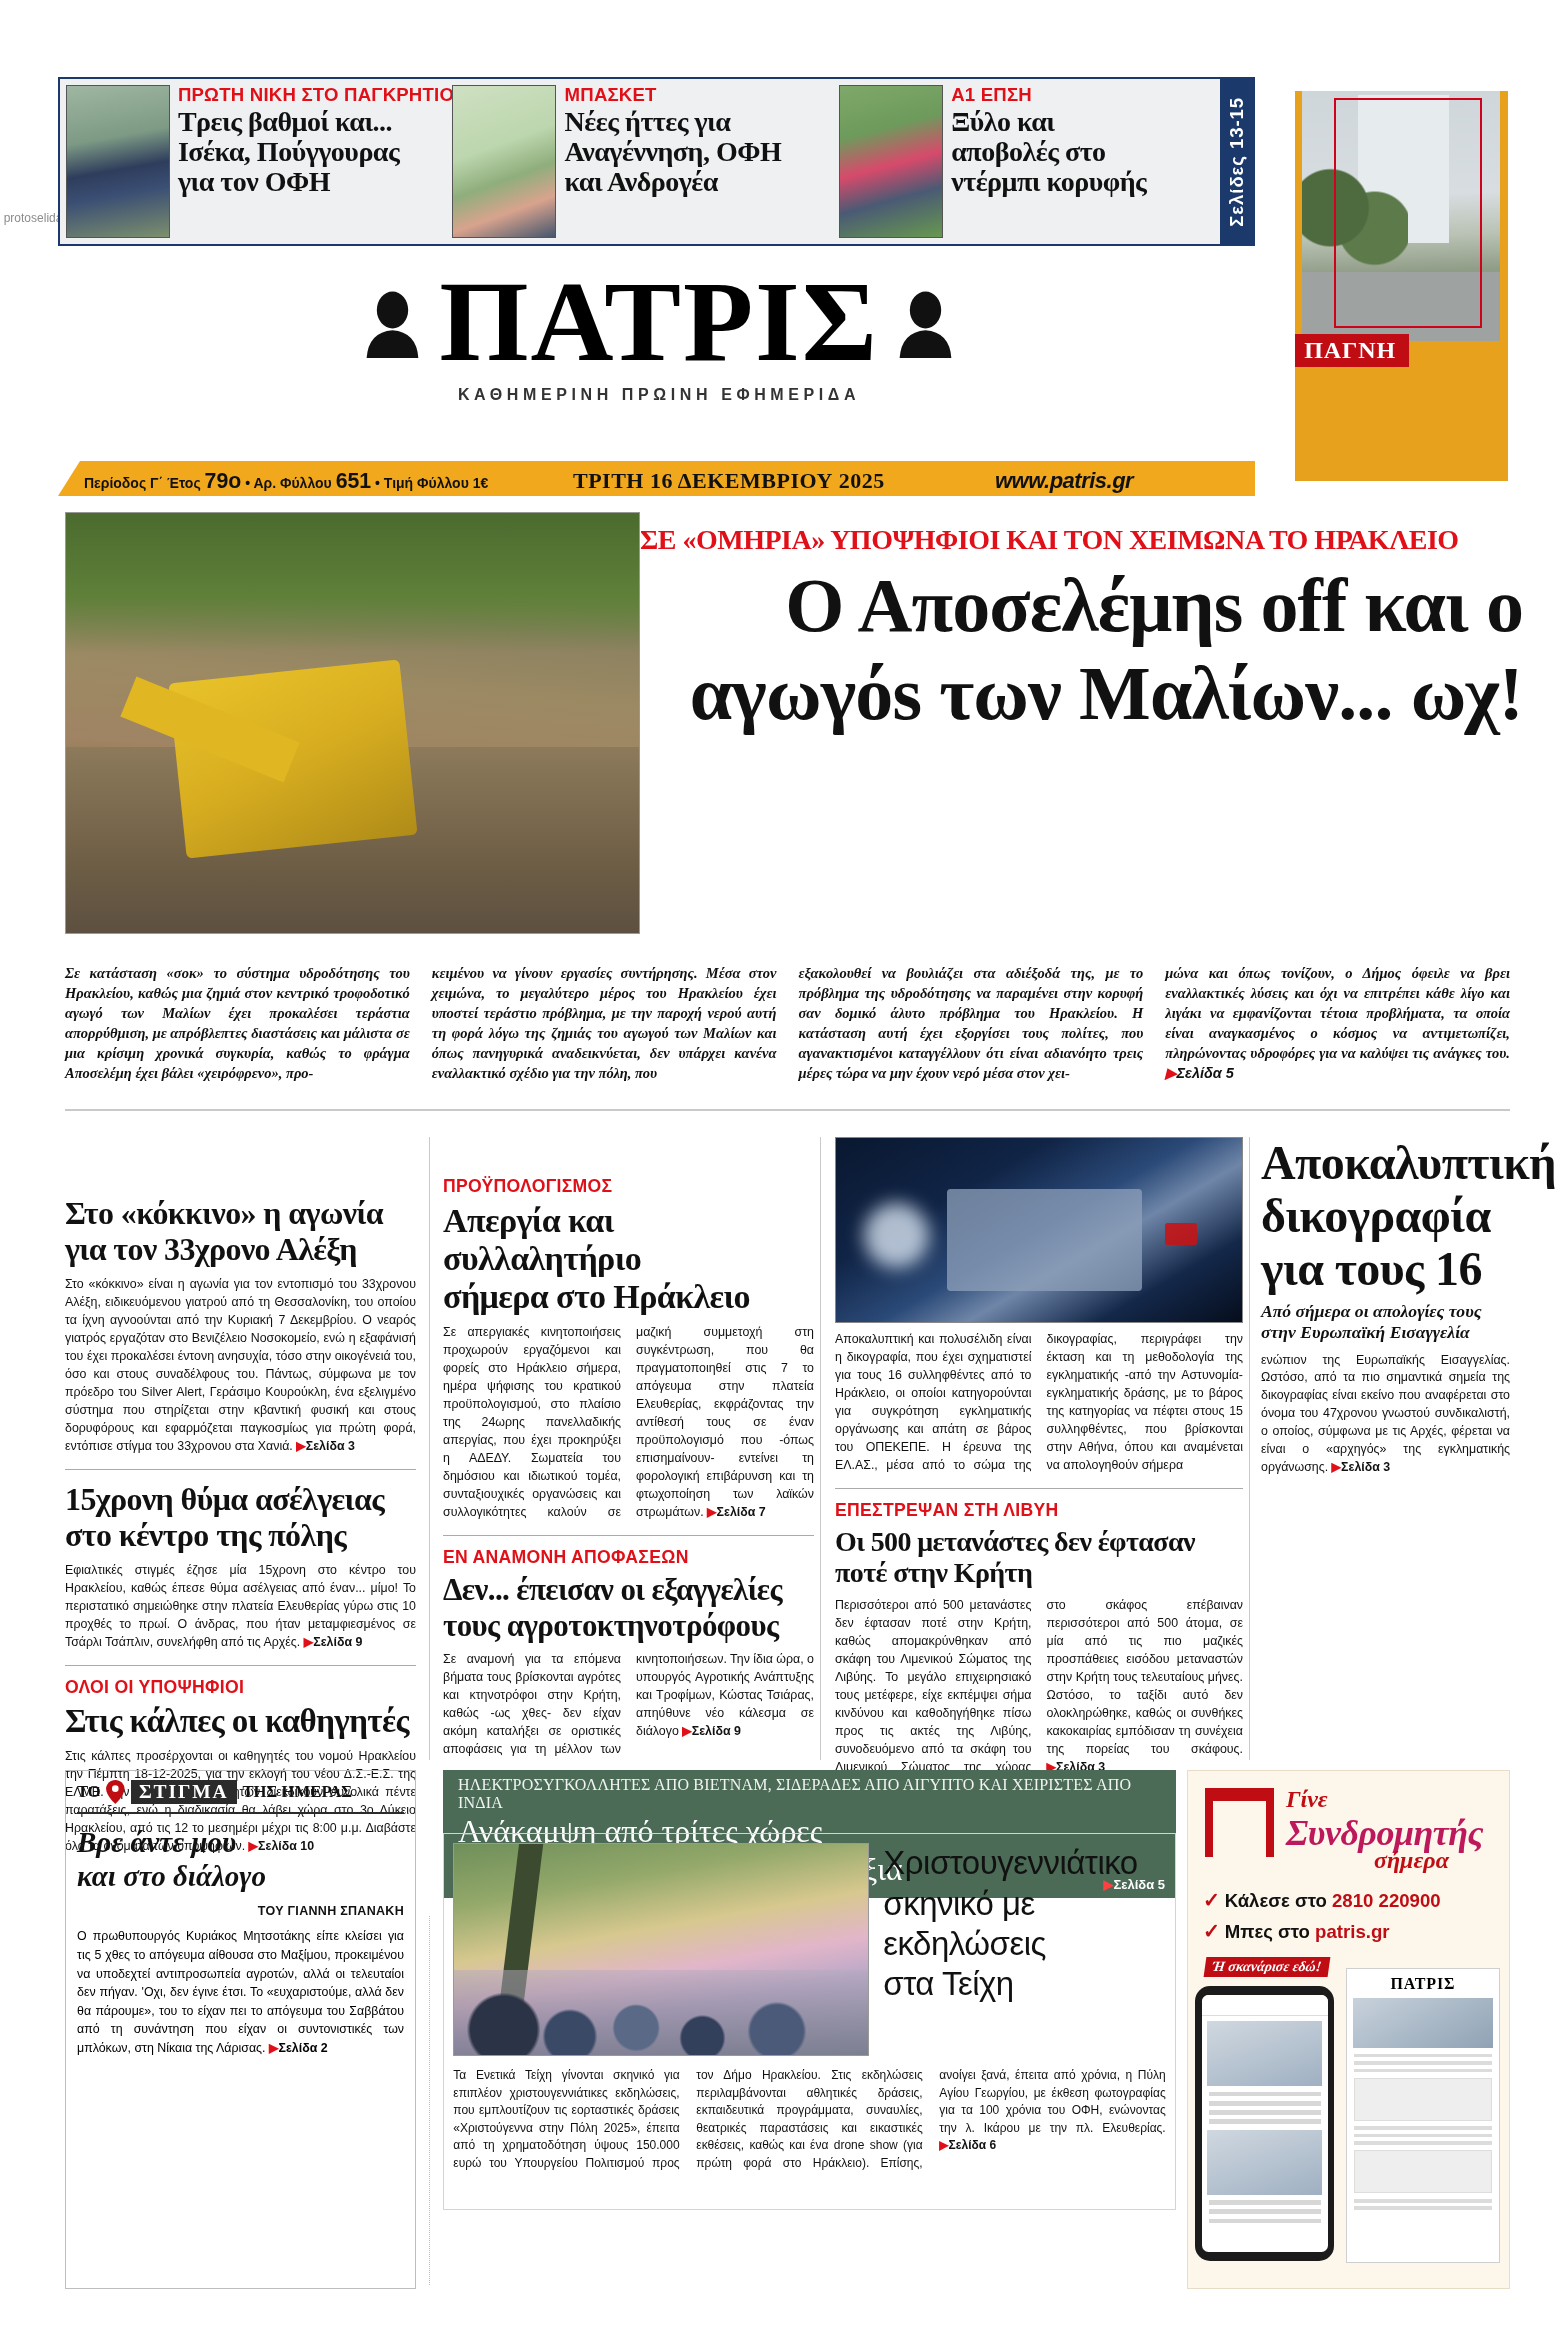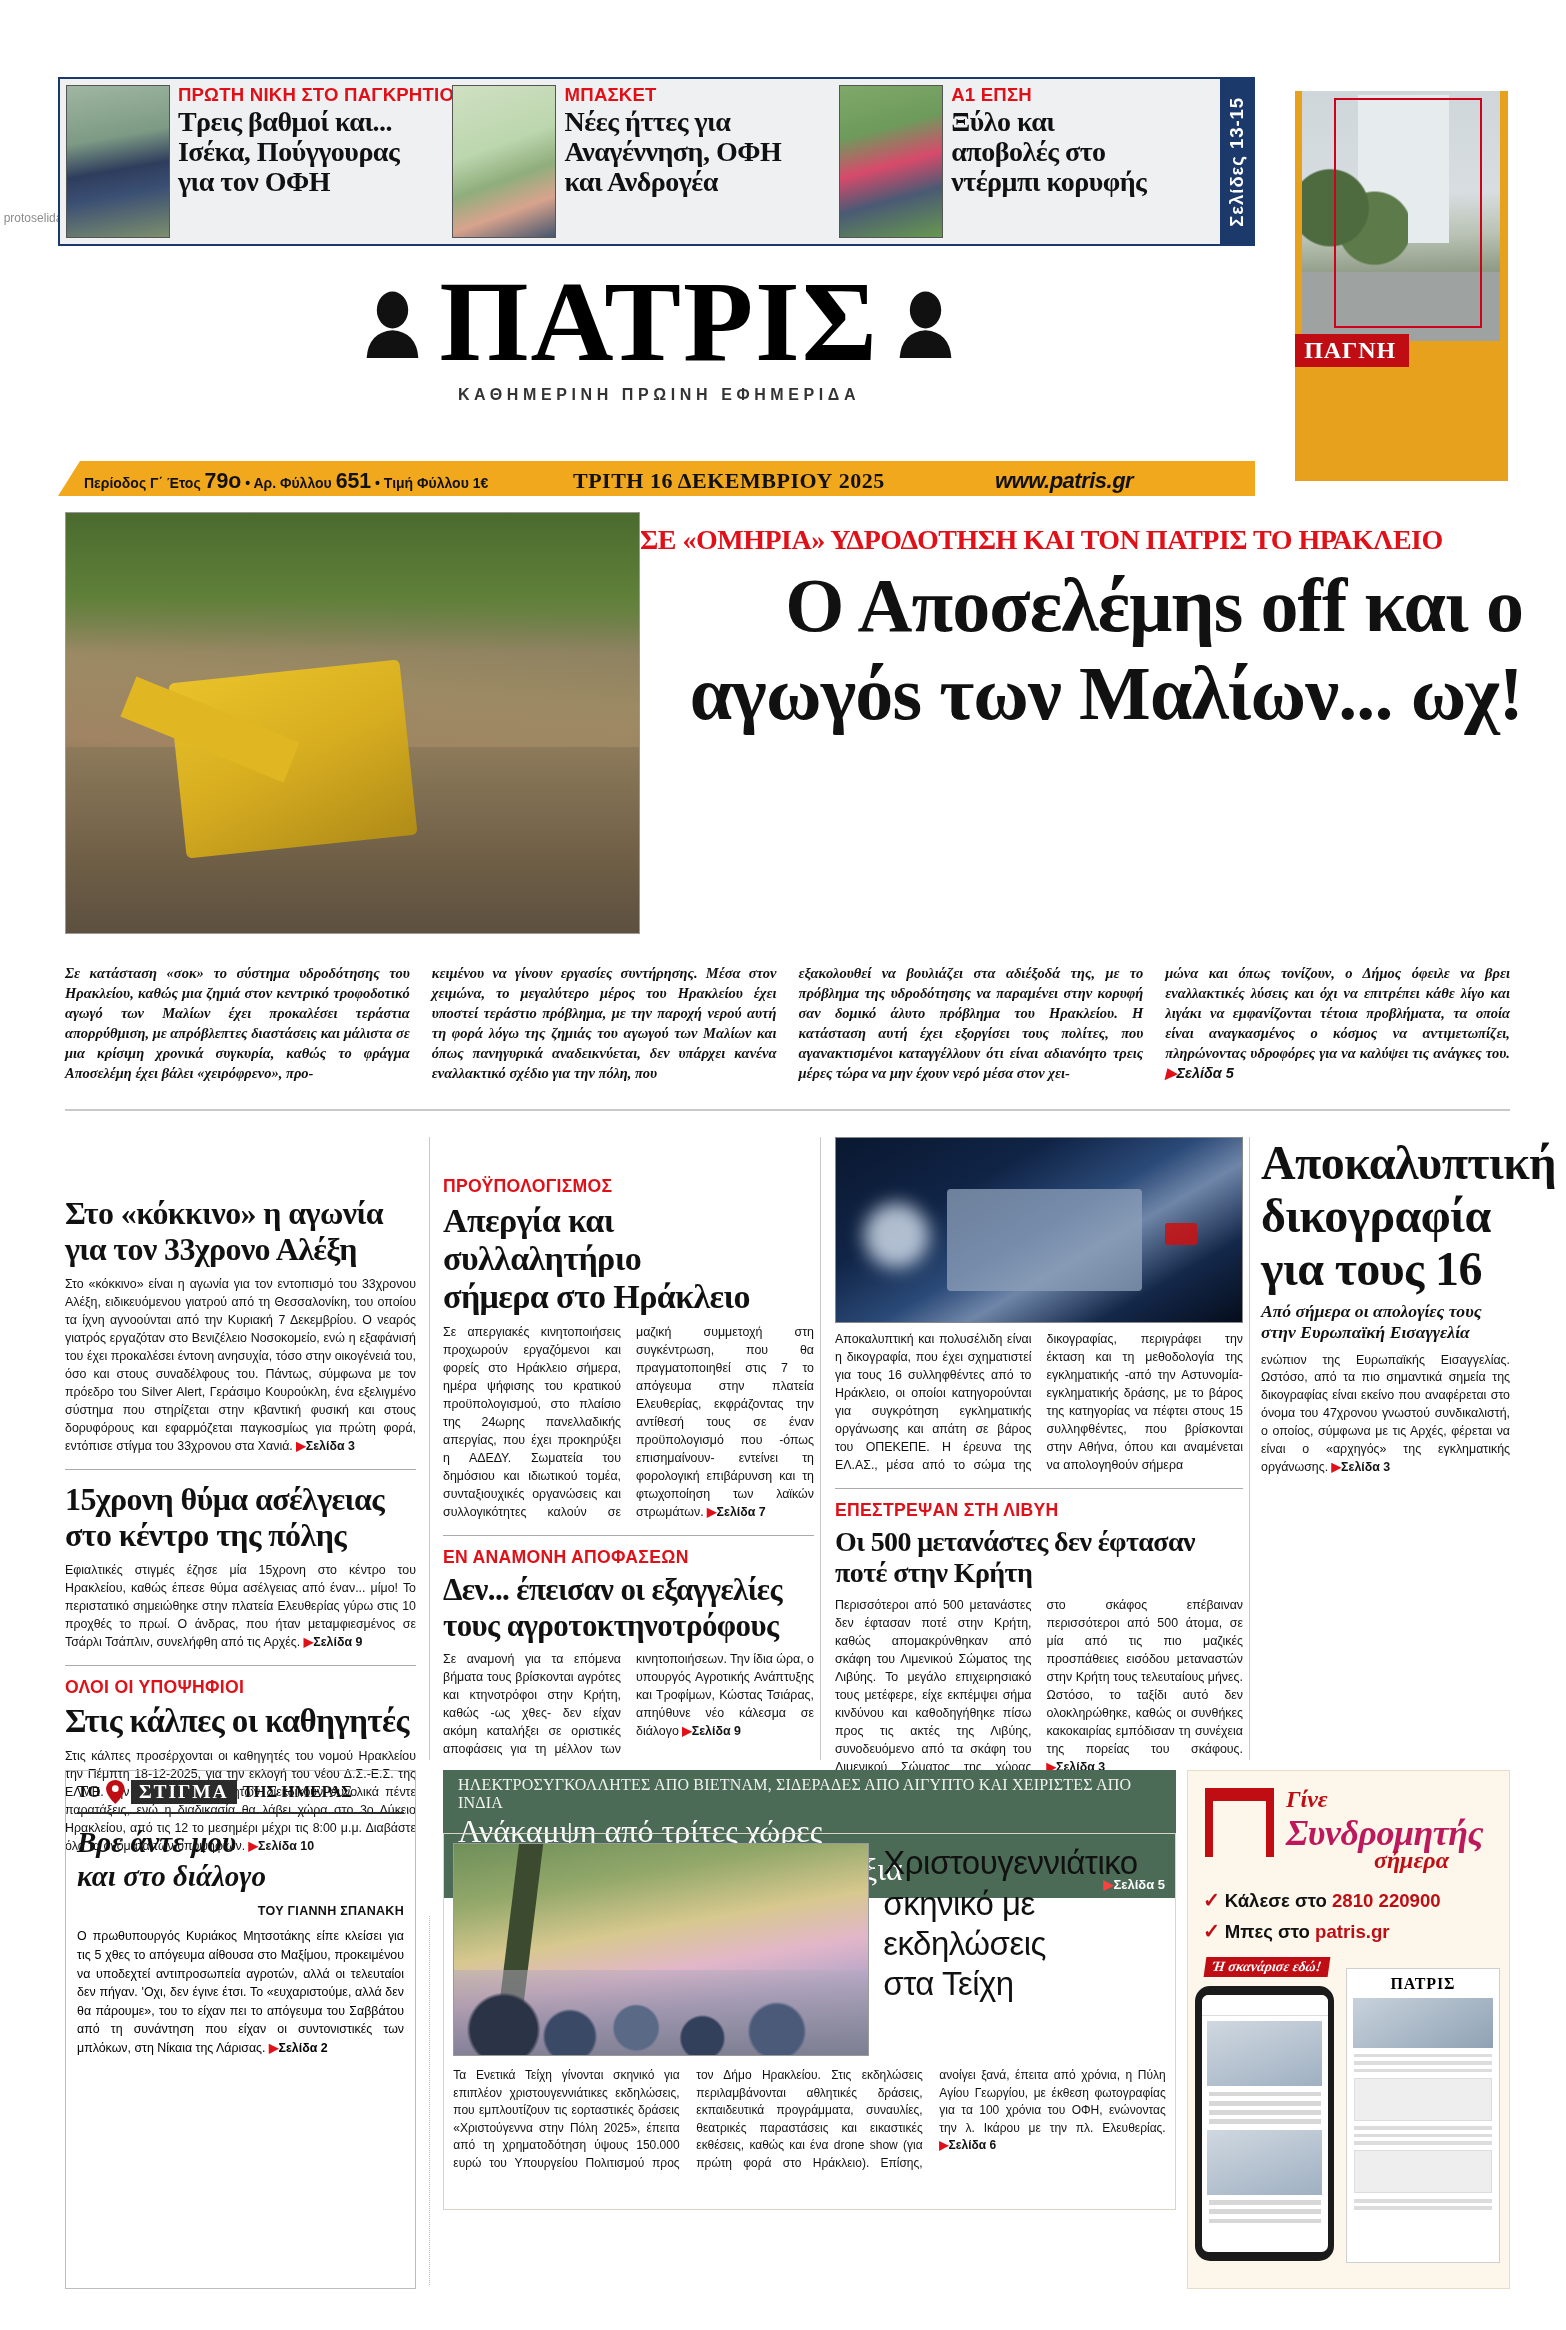--- a/index.html
+++ b/index.html
@@ -409,21 +409,21 @@
     <div class="db-center">ΤΡΙΤΗ 16 ΔΕΚΕΜΒΡΙΟΥ 2025</div>
     <div class="db-right">www.patris.gr</div>
   </div>
 
   <div class="lead-photo">
     <div class="veg"></div>
       <div class="pit"></div>
       <div class="mach"></div>
       <div class="arm"></div>
   </div>
-  <div class="lead-kicker">ΣΕ «ΟΜΗΡΙΑ» ΥΔΡΟΔΟΤΗΣΗ ΚΑΙ ΤΟΝ ΠΑΤΡΙΣ ΤΟ ΗΡΑΚΛΕΙΟ</div>
+  <div class="lead-kicker">ΣΕ «ΟΜΗΡΙΑ» ΥΠΟΨΗΦΙΟΙ ΚΑΙ ΤΟΝ ΧΕΙΜΩΝΑ ΤΟ ΗΡΑΚΛΕΙΟ</div>
   <div class="lead-head">
     <span class="l1">Ο Αποσελέμηs off και ο</span>
     <span class="l2">αγωγόs των Μαλίων... ωχ!</span>
   </div>
 
   <div class="lead-body">
     <p>Σε κατάσταση «σοκ» το σύστημα υδροδότησης του Ηρακλείου, καθώς μια ζημιά στον κεντρικό τροφοδοτικό αγωγό των Μαλίων έχει προκαλέσει τεράστια απορρύθμιση, με απρόβλεπτες διαστάσεις και μάλιστα σε μια κρίσιμη χρονικά συγκυρία, καθώς το φράγμα Αποσελέμη έχει βάλει «χειρόφρενο», προ-</p>
     <p>κειμένου να γίνουν εργασίες συντήρησης. Μέσα στον χειμώνα, το μεγαλύτερο μέρος του Ηρακλείου έχει υποστεί τεράστιο πρόβλημα, με την παροχή νερού αυτή τη φορά λόγω της ζημιάς του αγωγού των Μαλίων και όπως πανηγυρικά αναδεικνύεται, δεν υπάρχει κανένα εναλλακτικό σχέδιο για την πόλη, που</p>
     <p>εξακολουθεί να βουλιάζει στα αδιέξοδά της, με το πρόβλημα της υδροδότησης να παραμένει στην κορυφή σαν δομικό άλυτο πρόβλημα του Ηρακλείου. Η κατάσταση αυτή έχει εξοργίσει τους πολίτες, που αγανακτισμένοι καταγγέλλουν ότι είναι αδιανόητο τρεις μέρες τώρα να μην έχουν νερό μέσα στον χει-</p>
     <p><span>μώνα και όπως τονίζουν, ο Δήμος όφειλε να βρει εναλλακτικές λύσεις και όχι να επιτρέπει κάθε λίγο και λιγάκι να εμφανίζονται τέτοια προβλήματα, τα οποία είναι αναγκασμένος ο κόσμος να αντιμετωπίζει, πληρώνοντας υδροφόρες για να καλύψει τις ανάγκες του.</span> <span class="pageref"><span class="pg-arrow">▶</span><span>Σελίδα 5</span></span></p>

